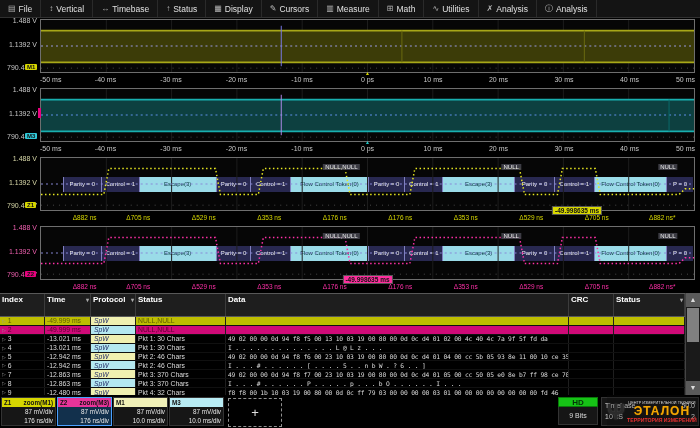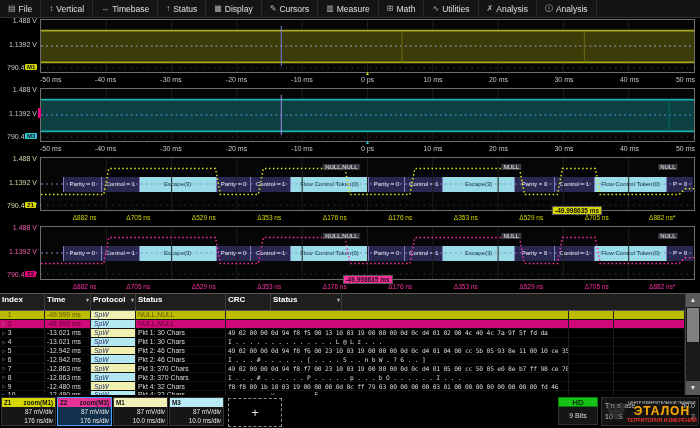--- a/index.html
+++ b/index.html
@@ -39,21 +39,21 @@
   .dpad{background:transparent;}
   .seg{box-sizing:border-box;border-left:1px solid #8080c0;background:rgba(48,48,96,0.82);
        color:#f0f0f0;font-size:6px;line-height:15px;text-align:center;overflow:hidden;
        white-space:nowrap;}
   .seg.data{background:#9adbe8;color:#05303c;}
   .nulltag{position:absolute;top:6px;transform:translateX(-50%);font-size:6px;color:#f0f0f0;
            background:rgba(70,70,80,0.85);padding:0 2px;z-index:4;white-space:nowrap;}
 
   
   #table{position:absolute;top:293px;left:0;width:700px;height:102px;background:#000;}
-  #thead{display:flex;height:18px;background:#1e1e1e;border-top:1px solid #585858;
+  #thead{display:flex;height:24px;background:#1e1e1e;border-top:1px solid #585858;
          border-bottom:1px solid #585858;color:#fff;font-size:8px;font-weight:bold;box-sizing:border-box;}
   .th{box-sizing:border-box;border-right:1px solid #3c3c3c;padding:1px 2px;position:relative;
       overflow:hidden;white-space:nowrap;}
   .th .arr{position:absolute;right:1px;top:2px;font-size:6px;color:#aaa;}
   .tr{display:flex;height:8.9px;align-items:stretch;color:#ddd;font-size:6.8px;
       border-bottom:1px solid #101010;box-sizing:border-box;}
   .tr.y{background:#bdbd00;color:#5c5c00;}
   .tr.m{background:#cf0a78;color:#59002f;}
   .td{box-sizing:border-box;overflow:hidden;white-space:nowrap;padding:0 2px;
       border-right:1px solid #1e1e1e;display:flex;align-items:center;}
@@ -352,20 +352,21 @@
         <div class="tsbox m" style="left: 50%;">-49.998635 ms</div>
       </div>
   </div>
 
   <div id="table">
     <div id="thead">
         <div class="th" style="width: 45px;">Index</div>
         <div class="th" style="width: 46px;">Time<span class="arr">▾</span></div>
         <div class="th" style="width: 45px;">Protocol<span class="arr">▾</span></div>
         <div class="th" style="width: 90px;">Status</div>
+        <div class="th" style="width: 343px;">Data</div>
         <div class="th" style="width: 45px;">CRC</div>
         <div class="th" style="width: 71px;">Status<span class="arr">▾</span></div>
       </div>
     <div id="tbody">
         <div class="tr y">
           <div class="td idx" style="width: 45px;">
             <span class="tri">▷</span>
             <span>1</span>
           </div>
           <div class="td" style="width: 46px;">-49.999 ms</div>

